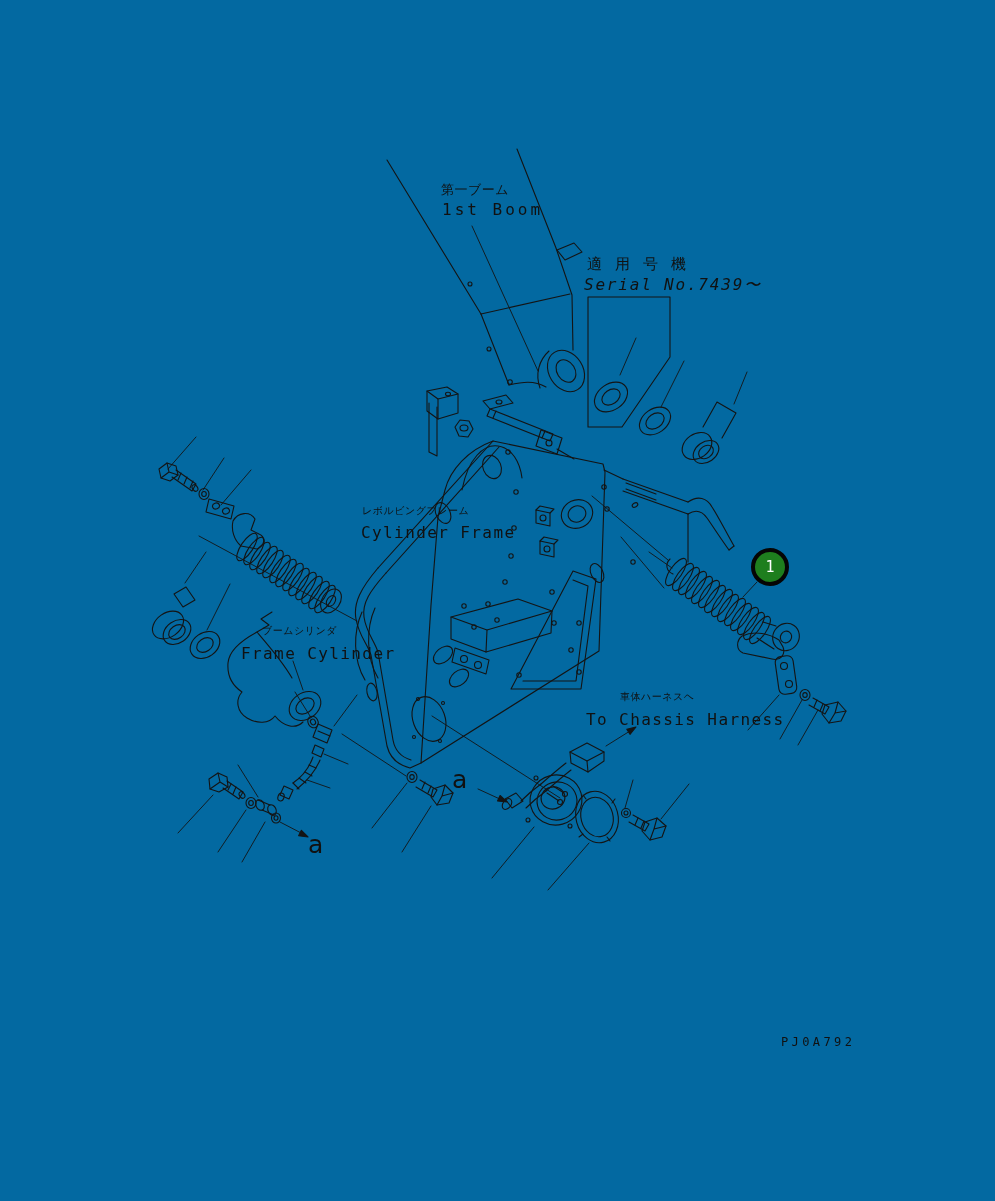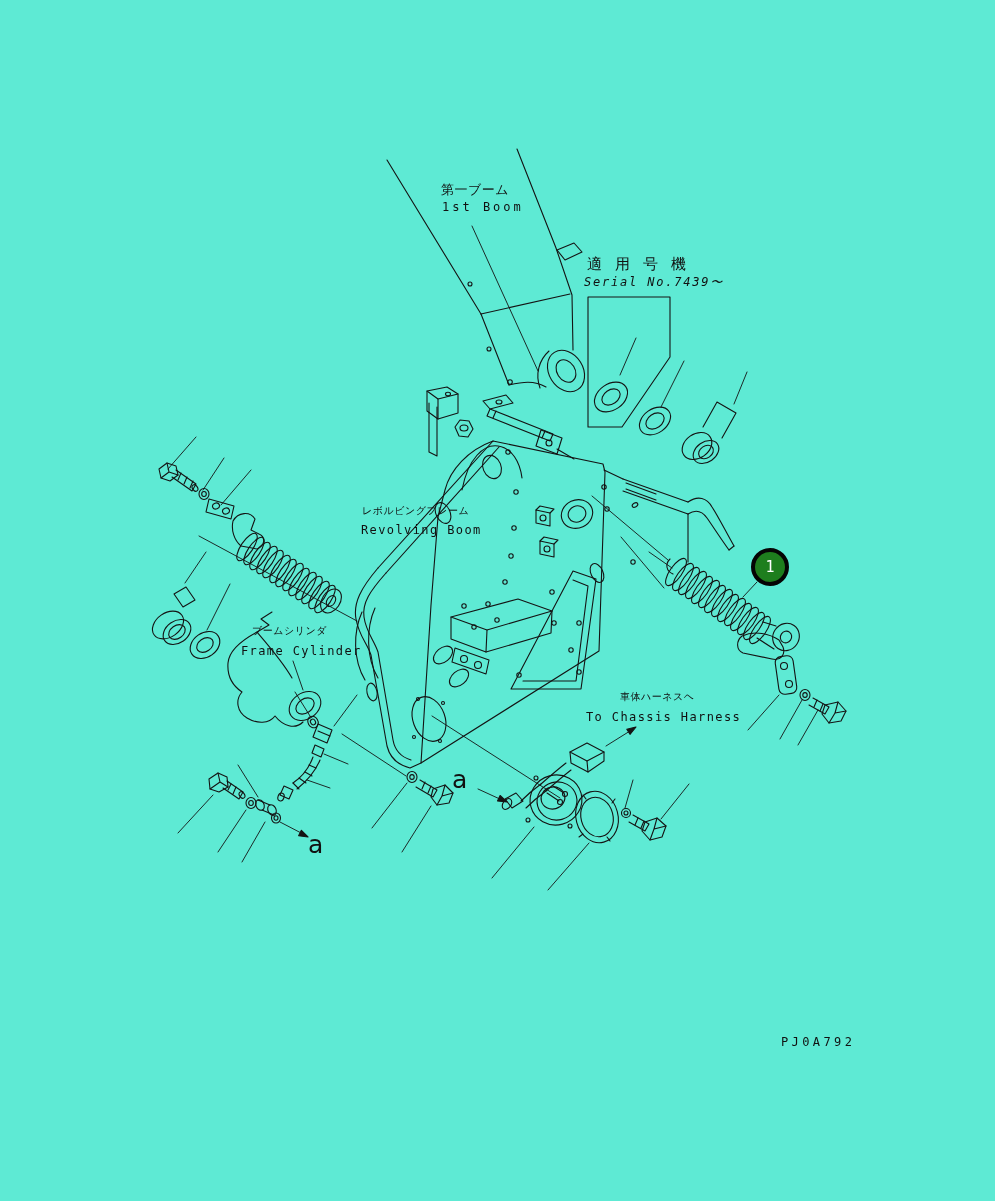--- a/index.html
+++ b/index.html
@@ -1,21 +1,21 @@
 <!DOCTYPE html>
 <html><head>
 <meta charset="utf-8">
 <style>
   html,body{margin:0;padding:0;background:#fff;}
-  .stage{position:relative;width:995px;height:1201px;background:#5eead4;overflow:hidden;
+  .stage{position:relative;width:995px;height:1201px;background:#0369a1;overflow:hidden;
          font-family:"DejaVu Sans Mono","Liberation Mono",monospace;color:#111;}
   svg{position:absolute;left:0;top:0;}
   .lbl{position:absolute;white-space:pre;line-height:1.15;}
   .jp{font-size:10px;letter-spacing:0.5px;}
-  .en{font-size:12px;letter-spacing:1.4px;}
+  .en{font-size:16px;letter-spacing:1.4px;}
   .view-a{font-size:25px;font-family:"DejaVu Sans","Liberation Sans",sans-serif;letter-spacing:0;}
   .code{font-size:12px;letter-spacing:3.4px;}
   .callout{position:absolute;left:751px;top:548px;width:30px;height:30px;border-radius:50%;
            background:#1e7e1e;border:4px solid #050505;color:#fff;display:flex;align-items:center;
            justify-content:center;font-size:15px;cursor:pointer;}
 </style>
 </head>
 <body>
 
 <div class="stage">
@@ -312,23 +312,23 @@
   </g>
 </svg>
 
 <div class="lbl jp" style="left:441px;top:183px;font-size:13px;">第一ブーム</div>
 <div class="lbl en" style="left:442px;top:201px;letter-spacing:3px;">1st Boom</div>
 
 <div class="lbl jp" style="left:587px;top:256px;font-size:15px;letter-spacing:2px;">適 用 号 機</div>
 <div class="lbl en" style="left:584px;top:276px;letter-spacing:1.8px;font-style:italic;">Serial No.7439〜</div>
 
 <div class="lbl jp" style="left:362px;top:505px;">レボルビングフレーム</div>
-<div class="lbl en" style="left:361px;top:524px;">Revolving Boom</div>
-
-<div class="lbl jp" style="left:252px;top:625px;">ブームシリンダ</div>
+<div class="lbl en" style="left:361px;top:524px;">Cylinder Frame</div>
+
+<div class="lbl jp" style="left:262px;top:625px;">ブームシリンダ</div>
 <div class="lbl en" style="left:241px;top:645px;">Frame Cylinder</div>
 
 <div class="lbl jp" style="left:620px;top:691px;">車体ハーネスヘ</div>
 <div class="lbl en" style="left:586px;top:711px;">To Chassis Harness</div>
 
 <div class="lbl view-a" style="left:308px;top:831px;">a</div>
 <div class="lbl view-a" style="left:452px;top:766px;">a</div>
 
 <div class="lbl code" style="left:773px;top:1036px;margin-left:8px;">PJ0A792</div>
 

